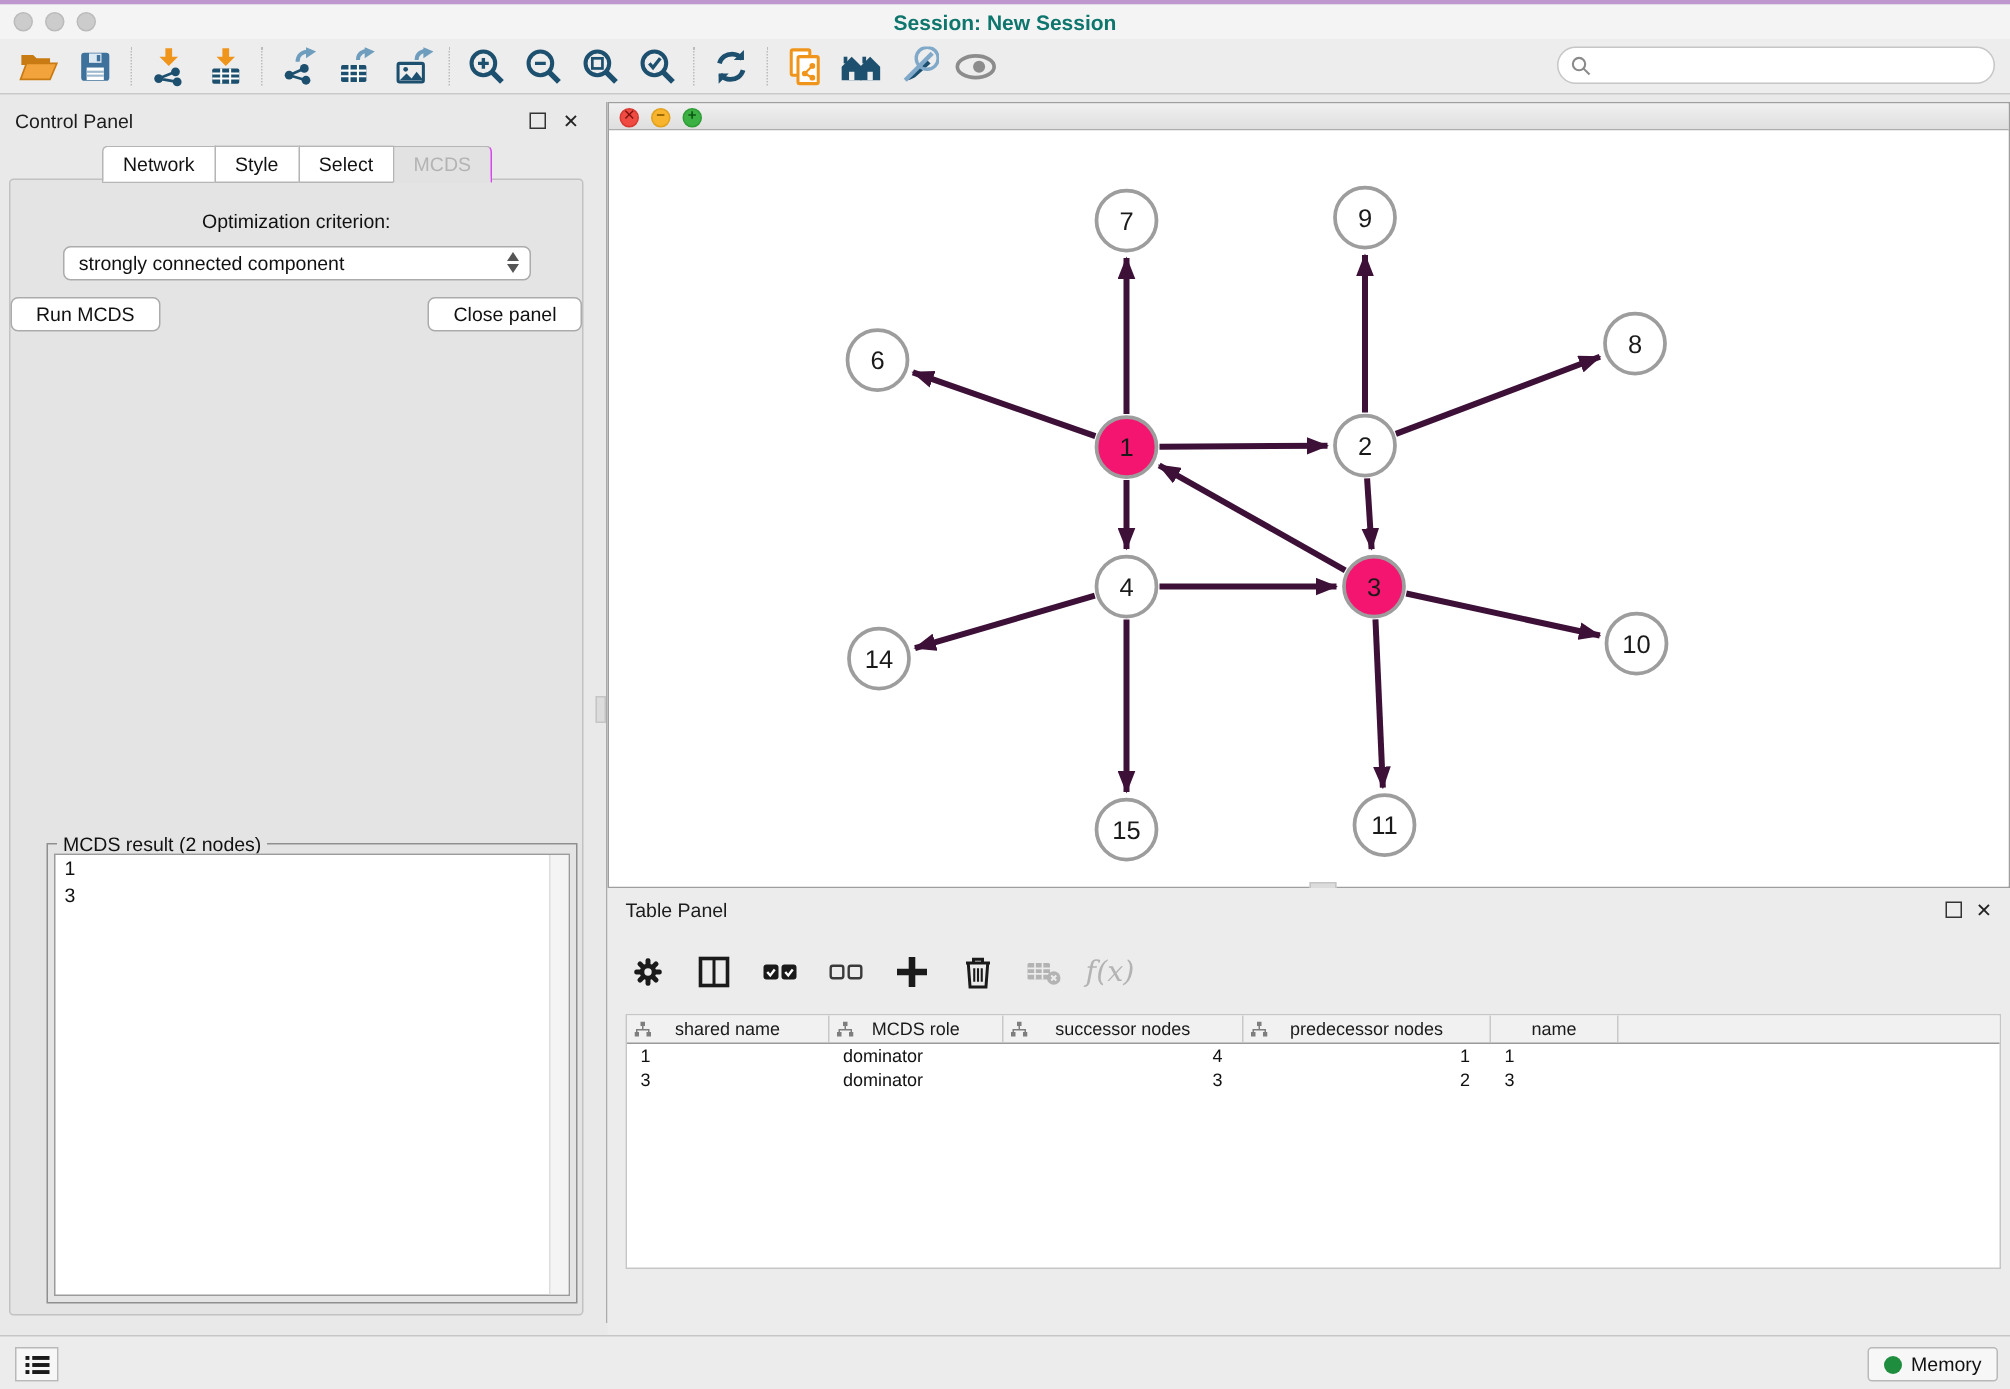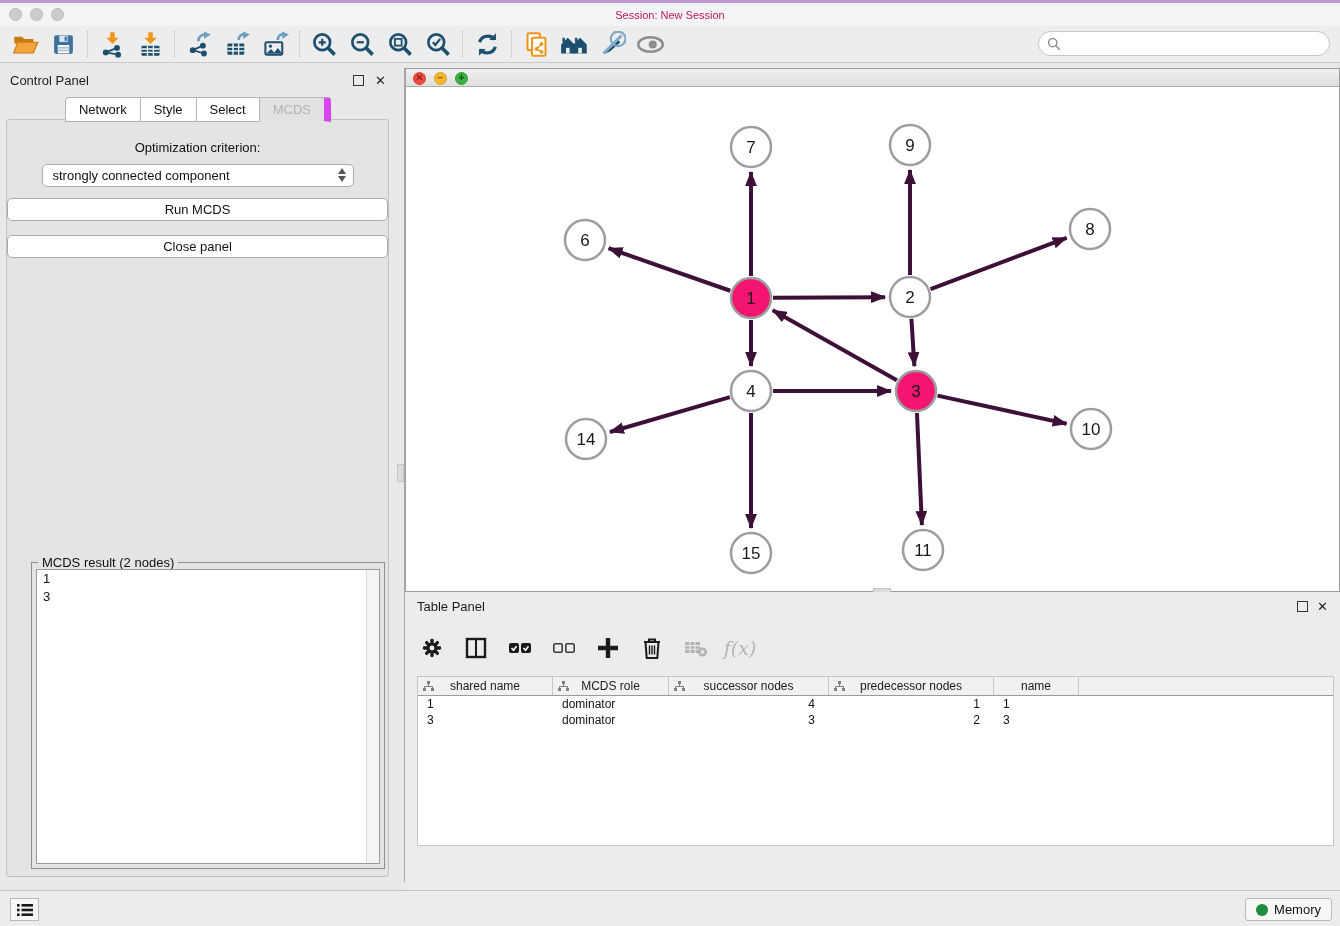--- a/index.html
+++ b/index.html
@@ -4,50 +4,50 @@
 <style>
   * { margin:0; padding:0; box-sizing:border-box; }
   html,body { width:1340px; height:926px; }
   body { font-family:"Liberation Sans","DejaVu Sans",sans-serif; background:#E9E9E9; position:relative; overflow:hidden; }
 
   
   .desktop-strip { position:absolute; left:0; top:0; width:1340px; height:3px; background:#BE97CF; }
   .titlebar { position:absolute; left:0; top:3px; width:1340px; height:23px; background:#F4F4F4; display:flex; align-items:center; }
   .traffic { display:flex; gap:8px; margin-left:9px; }
   .traffic .dot { width:13px; height:13px; border-radius:50%; background:#CCCCCC; border:1px solid #BBBBBB; }
-  .win-title { position:absolute; left:0; right:0; text-align:center; color:#be185d; font-size:11px; }
+  .win-title { position:absolute; left:0; right:0; text-align:center; color:#0f766e; font-size:14px;font-weight:bold; }
 
   
   .toolbar { position:absolute; left:0; top:26px; width:1340px; height:37px; background:#EDEDED; border-bottom:1px solid #C9C9C9; display:flex; align-items:center; }
   .tb-btn { width:38px; height:30px; display:flex; align-items:center; justify-content:center; }
   .tb-sep { width:1px; height:26px; border-left:1px dotted #BBBBBB; margin:0 5px; }
   .search-wrap { position:absolute; right:10px; top:5px; width:292px; height:25px; background:#FFFFFF; border:1px solid #C6C6C6; border-radius:13px; display:flex; align-items:center; }
   .search-wrap input { border:none; outline:none; background:transparent; flex:1; font-size:13px; color:#333; padding-right:8px; }
   .search-glass { margin:0 4px 0 8px; display:flex; }
 
   
   .control-panel { position:absolute; left:0; top:68px; width:396px; height:814px; }
   .cp-header { height:26px; position:relative; }
   .cp-title { position:absolute; left:10px; top:5px; font-size:13px; color:#1c1c1c; }
   .panel-float { position:absolute; width:11px; height:11px; border:1.5px solid #333; top:7px; }
   .panel-close { position:absolute; top:5px; font-size:13px; font-weight:bold; color:#222; }
   .cp-header .panel-float { right:32px; }
   .cp-header .panel-close { right:10px; }
   .cp-tabs { position:absolute; left:0; top:29px; width:100%; display:flex; justify-content:center; z-index:2; }
   .tab { font-size:13px; padding:4px 13px; background:#FFFFFF; border:1px solid #B5B5B5; border-right:none; color:#111; }
   .tab:first-child { border-radius:4px 0 0 0; }
-  .tab:last-child { border-right:7px solid #d946ef; border-radius:0 4px 0 0;text-align:center; }
+  .tab:last-child { border-right:1px solid #d946ef; border-radius:0 4px 0 0;text-align:center; }
   .tab.active { background:#E2E2E2; color:#B3B3B3; border-bottom-color:#E2E2E2; }
   .cp-body { position:absolute; left:6px; top:51px; width:383px; height:758px; background:#E4E4E4; border:1px solid #C2C2C2; border-radius:3px; }
   .opt-label { text-align:center; font-size:13px; color:#111; margin-top:20px; }
   .select-box { position:relative; margin:9px auto 0 auto; width:312px; height:23px; background:#FFFFFF; border:1px solid #ABABAB; border-radius:5px; font-size:13px; color:#111; display:flex; align-items:center; padding-left:10px; }
   .spinner { position:absolute; right:7px; top:3px; display:flex; flex-direction:column; gap:2px; }
   .spin-up { width:0; height:0; border-left:4px solid transparent; border-right:4px solid transparent; border-bottom:6px solid #555; }
   .spin-down { width:0; height:0; border-left:4px solid transparent; border-right:4px solid transparent; border-top:6px solid #555; }
-  .cp-buttons { display:flex; justify-content:space-between; gap:14px; margin-top:11px;flex-direction:column; }
+  .cp-buttons { display:flex; justify-content:space-between; gap:14px; margin-top:11px; }
   .btn { font-size:13px; color:#111; background:#FFFFFF; border:1px solid #ABABAB; border-radius:5px; padding:3px 16px; }
   .mcds-fieldset { position:absolute; left:24px; top:442px; width:354px; height:307px; border:1px solid #8F8F8F; background:#E4E4E4; }
   .mcds-legend { position:absolute; left:6px; top:-8px; background:#E4E4E4; padding:0 4px; font-size:13px; color:#111; }
   .mcds-list { position:absolute; left:4px; top:6px; right:4px; bottom:4px; background:#FFFFFF; border:1px solid #9B9B9B; overflow:hidden; }
   .mcds-item { font-size:13px; color:#111; padding:1px 0 1px 6px; line-height:16px; }
   .mcds-scroll { position:absolute; right:0; top:0; bottom:0; width:13px; background:#F4F4F4; border-left:1px solid #DDDDDD; }
 
   
   .v-divider { position:absolute; left:404px; top:68px; width:1px; height:814px; background:#ABABAB; }
   .v-handle { position:absolute; left:397px; top:464px; width:7px; height:18px; background:#DCDCDC; border:1px solid #C5C5C5; }

